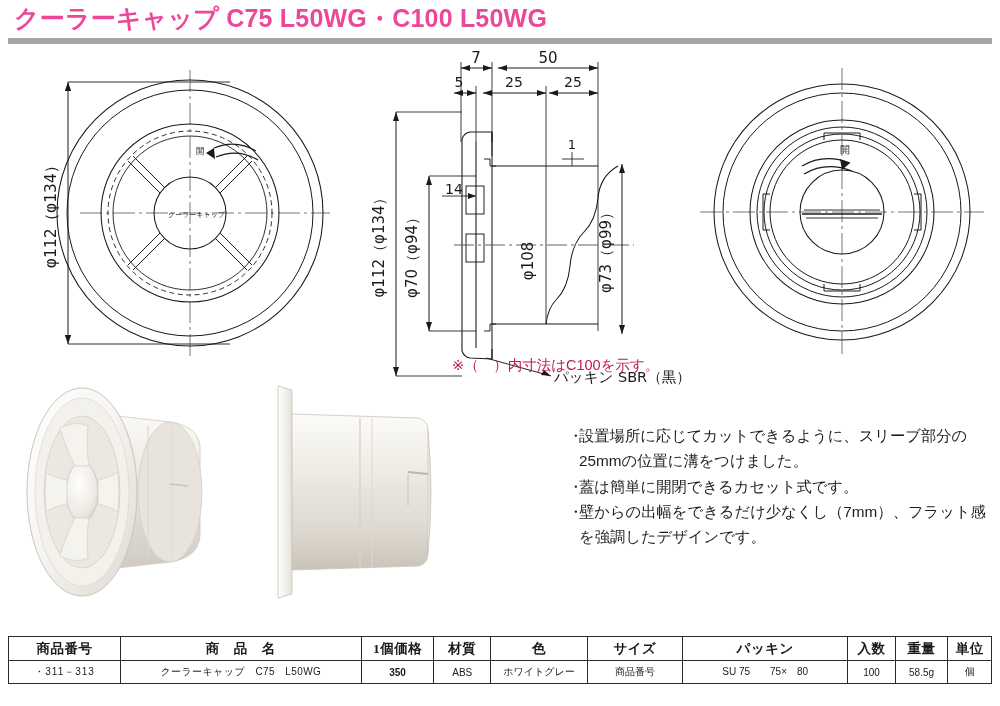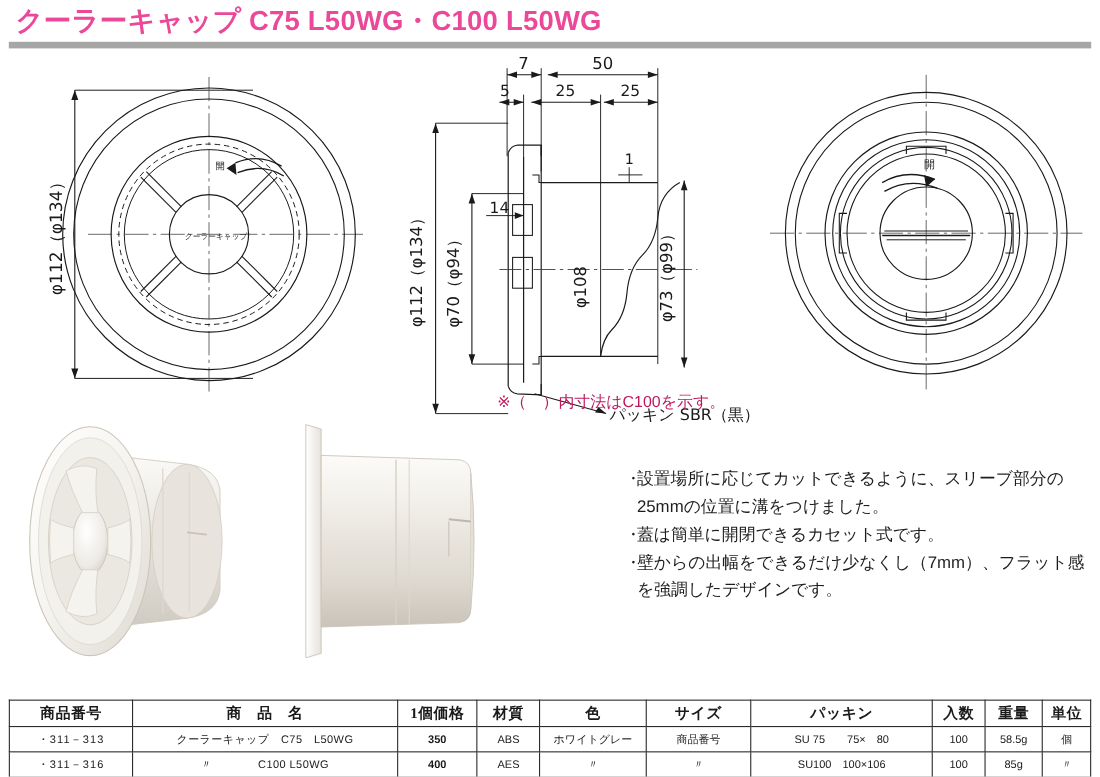--- a/index.html
+++ b/index.html
@@ -354,26 +354,14 @@
       <td class="c-name">クーラーキャップ　C75　L50WG</td>
       <td class="c-price">350</td>
       <td>ABS</td>
       <td>ホワイトグレー</td>
       <td>商品番号</td>
       <td>SU 75　　75×　80</td>
       <td>100</td>
       <td class="c-weight">58.5g</td>
       <td>個</td>
     </tr>
-    <tr class="row2">
-      <td class="c-code">・311－316</td>
-      <td class="c-name">〃　　　　C100 L50WG</td>
-      <td class="c-price">400</td>
-      <td>AES</td>
-      <td>〃</td>
-      <td>〃</td>
-      <td>SU100　100×106</td>
-      <td>100</td>
-      <td class="c-weight">85g</td>
-      <td>〃</td>
-    </tr>
   </tbody>
 </table>
 
 </body></html>

